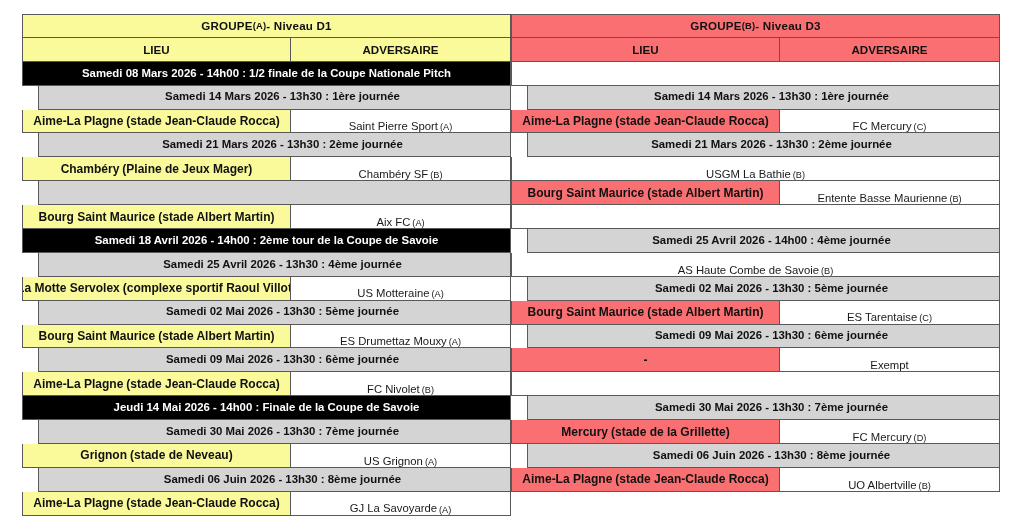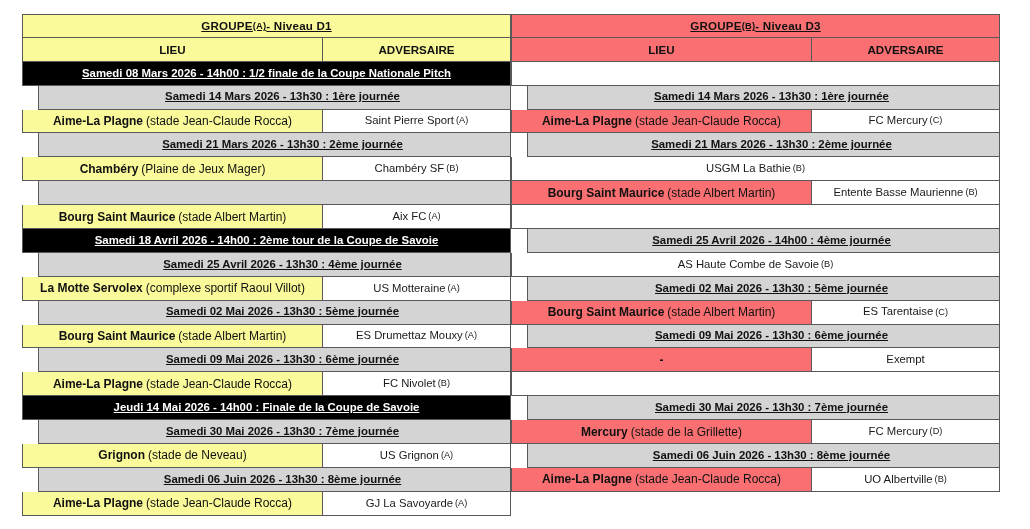--- a/index.html
+++ b/index.html
@@ -51,29 +51,28 @@
     justify-content: center;
     box-sizing: border-box;
     overflow: hidden;
     white-space: nowrap;
     font-size: 11.2px;
     color: #111111;
     line-height: 1;
   }
 
   .cell.lieu {
-    width: 300px;
+    width: 268px;
     border-right: 1.2px solid #595959;
   }
   .cell.adv {
     flex: 1 1 auto;
   }
   .cell.full {
     flex: 1 1 auto;
-    text-decoration: underline;
   }
 
   
   .fill-yellow   { background: #FAFA9B; }
   .fill-red      { background: #FA7072; }
   .fill-grey     { background: #D4D4D4; margin-left: 16px; }
   .fill-black    { background: #000000; color: #ffffff; align-items: center; }
   .fill-white    { background: #ffffff; }
 
   
@@ -90,27 +89,28 @@
   }
   .journee.fill-black .cell { color: #ffffff; }
 
   .match .cell.lieu {
     font-size: 12px;
     justify-content: center;
   }
   .match .cell.adv {
     font-size: 11.3px;
     color: #1a1a1a;
+    align-items: flex-end;
   }
 
   .team-name {
     font-weight: bold;
   }
   .stadium {
-    font-weight: normal;
+    font-weight: bold;
     margin-left: 3px;
   }
   .lvl {
     font-size: 9.2px;
     margin-left: 2px;
   }
   .small-caps-tag {
     font-size: 9.4px;
   }
   .accent-red {

